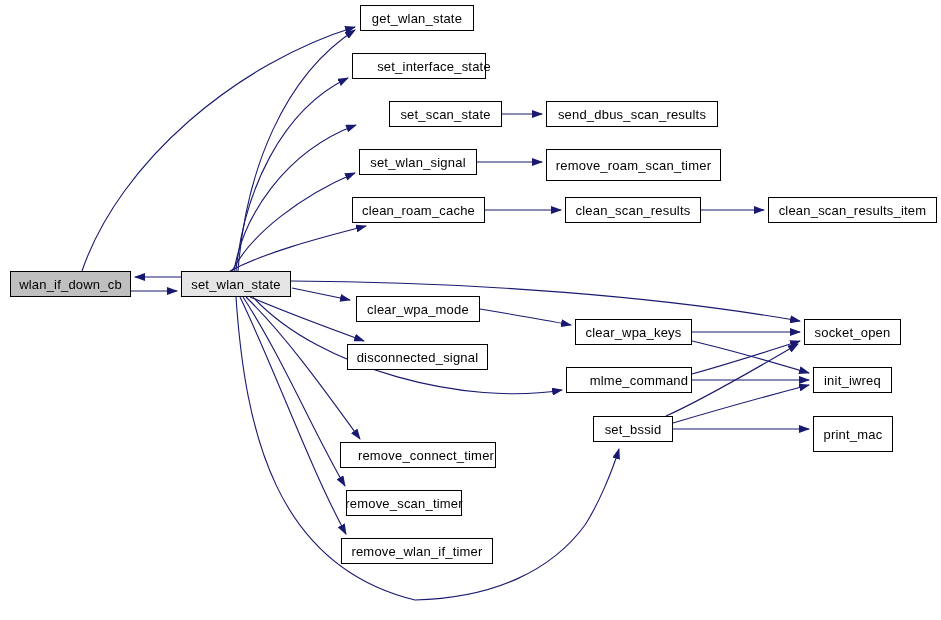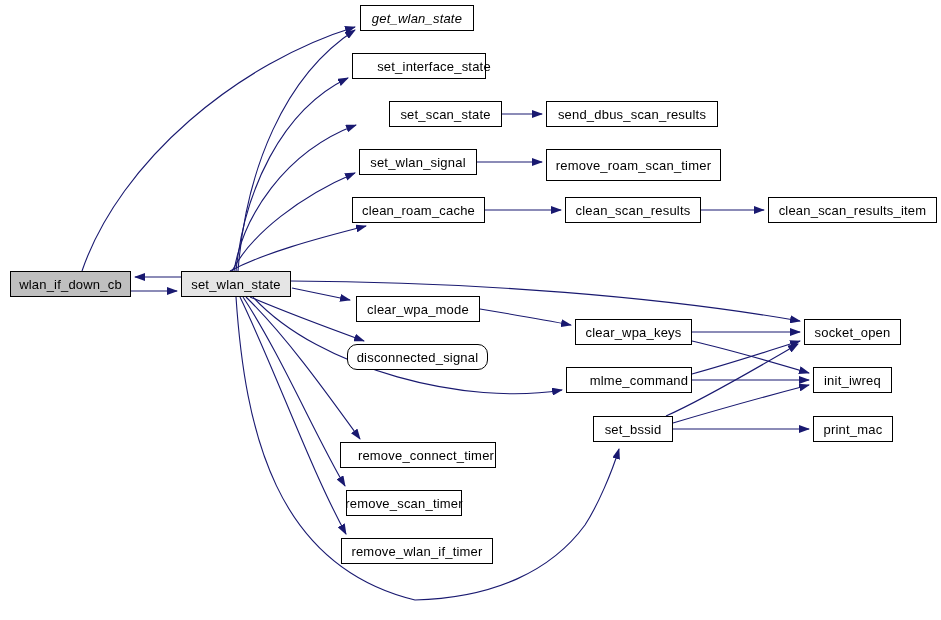--- a/index.html
+++ b/index.html
@@ -65,21 +65,21 @@
       <path d="M240,297 C276,372 310,468 346,534" fill="none" stroke="#191970" stroke-width="1.1" marker-end="url(#arrow)"></path>
       <path d="M236,297 C245,430 275,566 415,600 C495,598 552,570 585,525 C598,505 612,472 619,449" fill="none" stroke="#191970" stroke-width="1.1" marker-end="url(#arrow)"></path>
     </svg>
   <div id="nodes">
       <div class="node" style="left: 10px; top: 271px; width: 121px; height: 26px; background: rgb(191, 191, 191); border-color: rgb(0, 0, 0);">
         <span>wlan_if_down_cb</span>
       </div>
       <div class="node" style="left: 181px; top: 271px; width: 110px; height: 26px; background: #e5e5e5; border-color: rgb(0, 0, 0);">
         <span>set_wlan_state</span>
       </div>
-      <div class="node" style="left: 360px; top: 5px; width: 114px; height: 26px; background: rgb(255, 255, 255); border-color: rgb(0, 0, 0); font-style: italic;">
+      <div class="node" style="left: 360px; top: 5px; width: 114px; height: 26px; background: rgb(255, 255, 255); border-color: rgb(0, 0, 0);">
         <span>get_wlan_state</span>
       </div>
       <div class="node" style="left: 352px; top: 53px; width: 134px; height: 26px; background: rgb(255, 255, 255); border-color: rgb(0, 0, 0); padding-left: 30px;">
         <span>set_interface_state</span>
       </div>
       <div class="node" style="left: 360px; top: 101px; width: 113px; height: 26px; background: rgb(255, 255, 255); border-color: rgb(0, 0, 0); margin-left: 29px;">
         <span>set_scan_state</span>
       </div>
       <div class="node" style="left: 546px; top: 101px; width: 172px; height: 26px; background: rgb(255, 255, 255); border-color: rgb(0, 0, 0);">
         <span>send_dbus_scan_results</span>
@@ -95,39 +95,39 @@
       </div>
       <div class="node" style="left: 565px; top: 197px; width: 136px; height: 26px; background: rgb(255, 255, 255); border-color: rgb(0, 0, 0);">
         <span>clean_scan_results</span>
       </div>
       <div class="node" style="left: 768px; top: 197px; width: 169px; height: 26px; background: rgb(255, 255, 255); border-color: rgb(0, 0, 0);">
         <span>clean_scan_results_item</span>
       </div>
       <div class="node" style="left: 356px; top: 296px; width: 124px; height: 26px; background: rgb(255, 255, 255); border-color: rgb(0, 0, 0);">
         <span>clear_wpa_mode</span>
       </div>
-      <div class="node" style="left: 347px; top: 344px; width: 141px; height: 26px; background: rgb(255, 255, 255); border-color: rgb(0, 0, 0); border-radius: 10px;">
+      <div class="node" style="left: 347px; top: 344px; width: 141px; height: 26px; background: rgb(255, 255, 255); border-color: rgb(0, 0, 0);">
         <span>disconnected_signal</span>
       </div>
       <div class="node" style="left: 575px; top: 319px; width: 117px; height: 26px; background: rgb(255, 255, 255); border-color: rgb(0, 0, 0);">
         <span>clear_wpa_keys</span>
       </div>
       <div class="node" style="left: 804px; top: 319px; width: 97px; height: 26px; background: rgb(255, 255, 255); border-color: rgb(0, 0, 0);">
         <span>socket_open</span>
       </div>
       <div class="node" style="left: 566px; top: 367px; width: 126px; height: 26px; background: rgb(255, 255, 255); border-color: rgb(0, 0, 0); padding-left: 20px;">
         <span>mlme_command</span>
       </div>
       <div class="node" style="left: 813px; top: 367px; width: 79px; height: 26px; background: rgb(255, 255, 255); border-color: rgb(0, 0, 0);">
         <span>init_iwreq</span>
       </div>
       <div class="node" style="left: 593px; top: 416px; width: 80px; height: 26px; background: rgb(255, 255, 255); border-color: rgb(0, 0, 0);">
         <span>set_bssid</span>
       </div>
-      <div class="node" style="left: 813px; top: 416px; width: 80px; height: 26px; background: rgb(255, 255, 255); border-color: rgb(0, 0, 0);">
+      <div class="node" style="left: 813px; top: 416px; width: 80px; height: 36px; background: rgb(255, 255, 255); border-color: rgb(0, 0, 0);">
         <span>print_mac</span>
       </div>
       <div class="node" style="left: 340px; top: 442px; width: 156px; height: 26px; background: rgb(255, 255, 255); border-color: rgb(0, 0, 0); padding-left: 16px;">
         <span>remove_connect_timer</span>
       </div>
       <div class="node" style="left: 346px; top: 490px; width: 116px; height: 26px; background: rgb(255, 255, 255); border-color: rgb(0, 0, 0);">
         <span>remove_scan_timer</span>
       </div>
       <div class="node" style="left: 341px; top: 538px; width: 152px; height: 26px; background: rgb(255, 255, 255); border-color: rgb(0, 0, 0);">
         <span>remove_wlan_if_timer</span>

